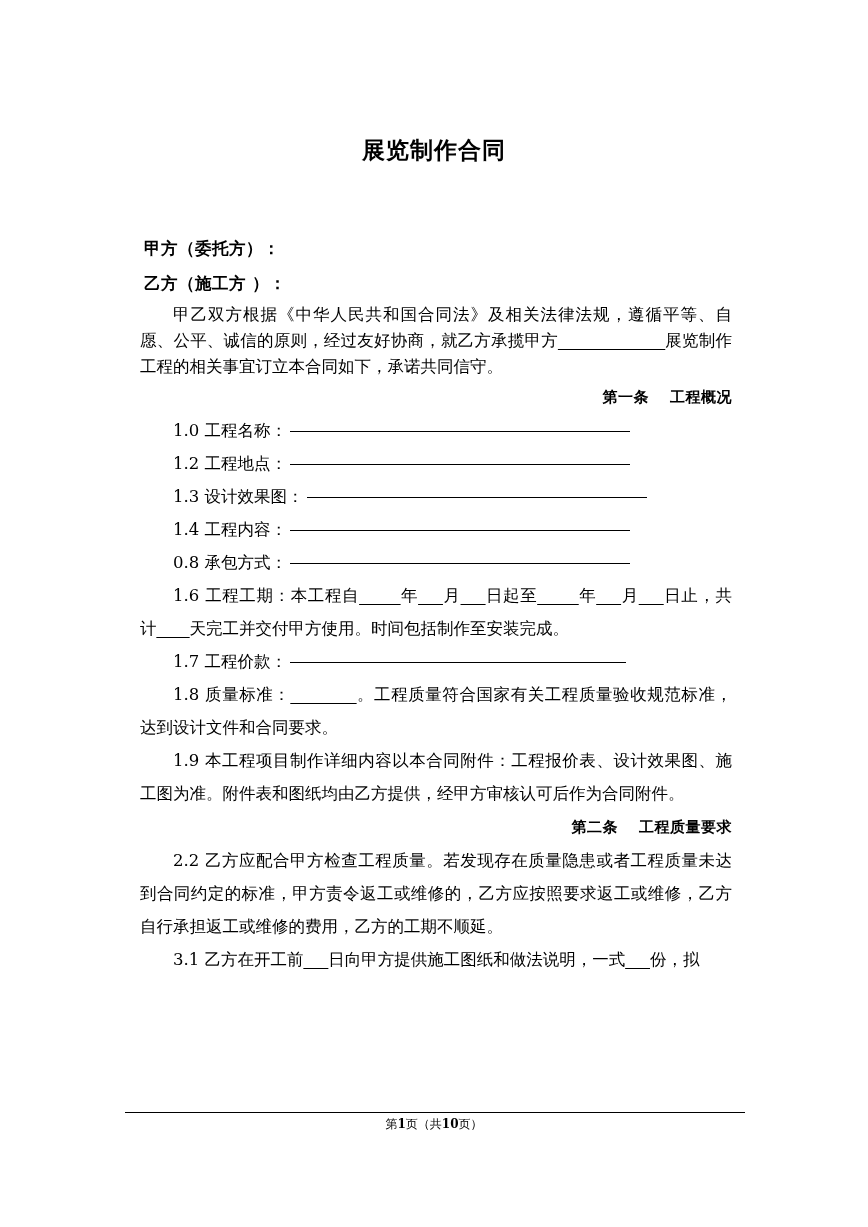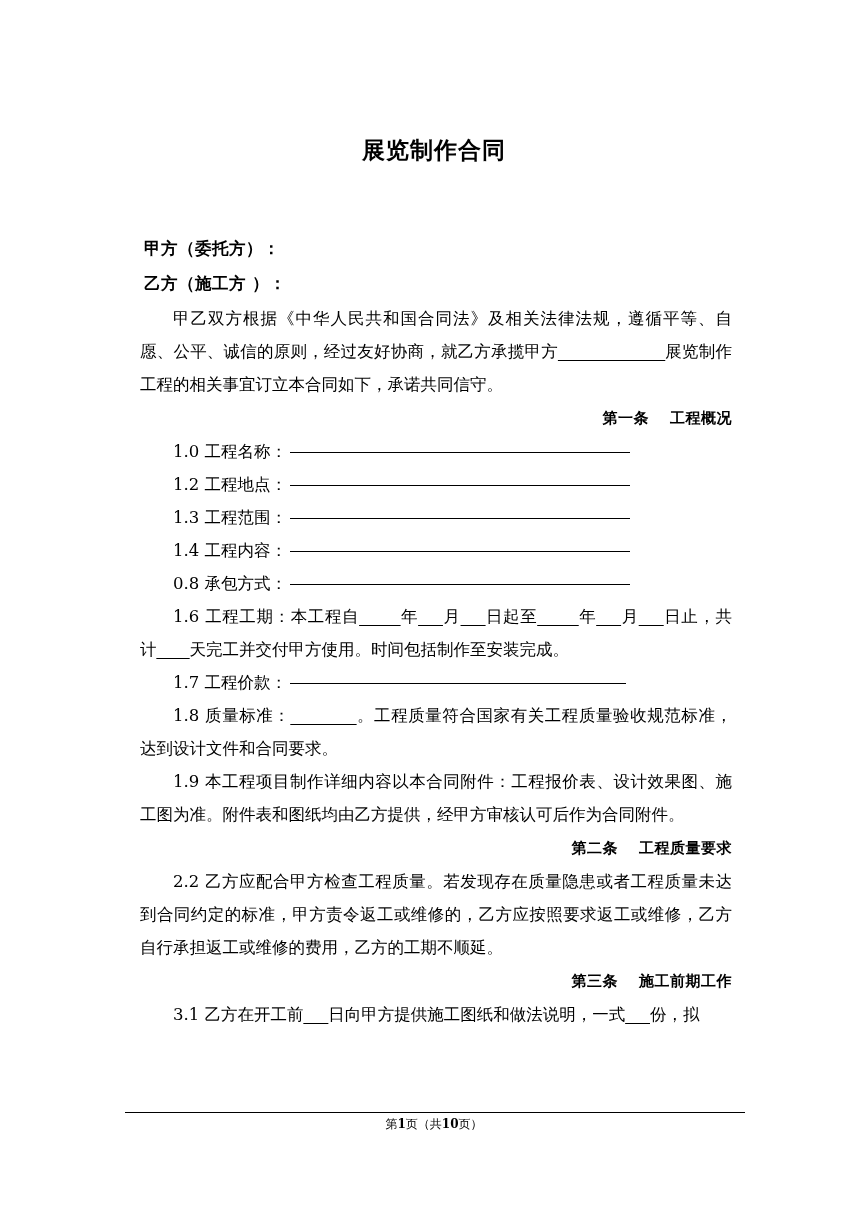--- a/index.html
+++ b/index.html
@@ -40,21 +40,21 @@
   
   .body-block {
     position: absolute;
     left: 140px;
     top: 232px;
     width: 592px;
   }
 
   .line {
     font-size: 16.5px;
-    line-height: 33px;
+    line-height: 26px;
     text-align: justify;
     text-justify: inter-ideograph;
     white-space: normal;
     margin: 0;
     padding: 0;
   }
 
   .party {
     font-weight: bold;
     font-size: 16.5px;
@@ -180,21 +180,21 @@
     </div>
 
     <div class="field-row">
       <span class="flabel">1.2</span>&nbsp;
       <span class="flabel">工程地点：</span>
       <span class="frule"></span>
     </div>
 
     <div class="field-row">
       <span class="flabel">1.3</span>&nbsp;
-      <span class="flabel">工程范围：</span>
+      <span class="flabel">设计效果图：</span>
       <span class="frule"></span>
     </div>
 
     <div class="field-row">
       <span class="flabel">1.4</span>&nbsp;
       <span class="flabel">工程内容：</span>
       <span class="frule"></span>
     </div>
 
     <div class="field-row">
@@ -223,23 +223,20 @@
 
     <div class="sec-head">
       <span>第二条</span><span class="sec-gap"></span><span>工程质量要求</span>
     </div>
 
 
     <div class="clause">
       <span>2.2</span>&nbsp;<span>乙方应配合甲方检查工程质量。若发现存在质量隐患或者工程质量未达到合同约定的标准，甲方责令返工或维修的，乙方应按照要求返工或维修，乙方自行承担返工或维修的费用，乙方的工期不顺延。</span>
     </div>
 
-    <div class="sec-head">
-      <span>第三条</span><span class="sec-gap"></span><span>施工前期工作</span>
-    </div>
 
     <div class="clause">
       <span>3.1</span>&nbsp;<span>乙方在开工前</span><span class="blank">___</span><span>日向甲方提供施工图纸和做法说明，一式</span><span class="blank">___</span><span>份，拟</span>
     </div>
 
   </div>
 
   <div class="footer">
     <div class="footer-rule"></div>
     <div class="footer-text">

